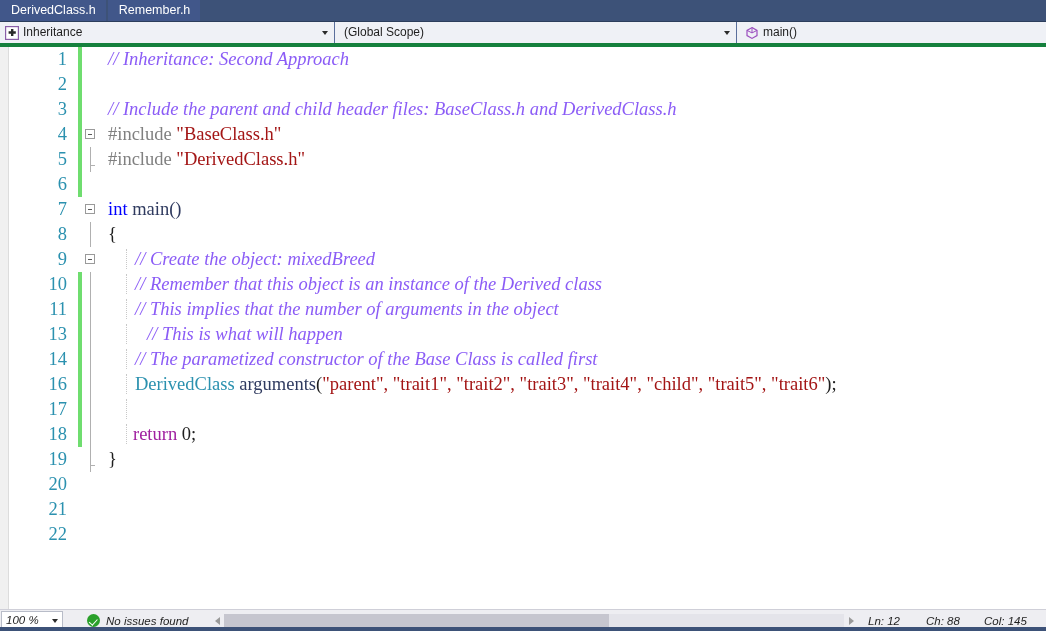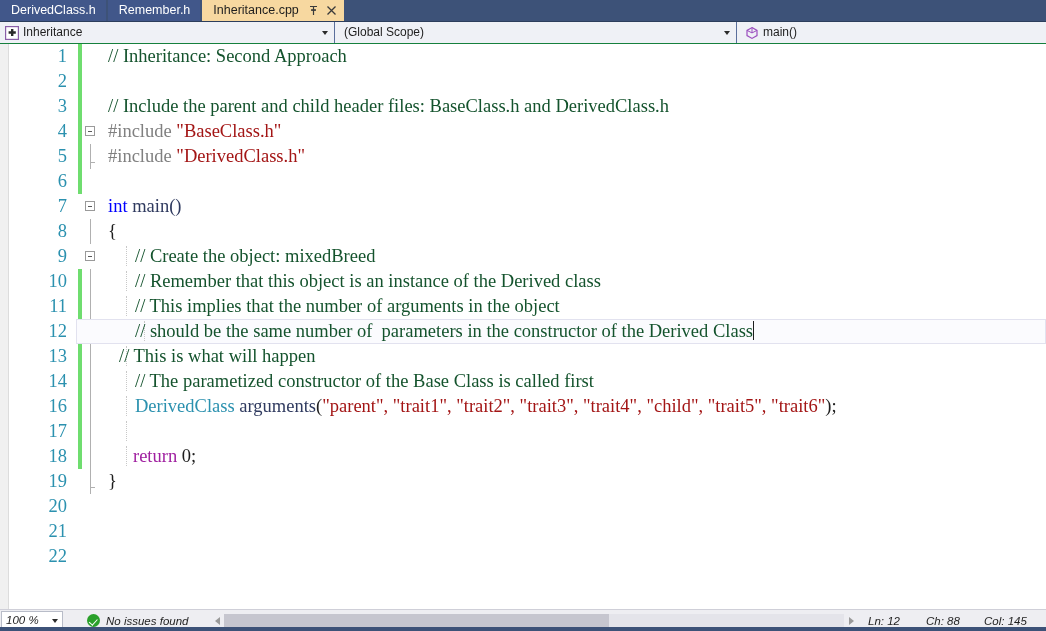--- a/index.html
+++ b/index.html
@@ -53,21 +53,21 @@
   }
   .tab .close-icon { margin-left: 5px; margin-right: 2px; }
   .tabbar-filler { flex: 1 1 auto; background: #3d5278; }
 
   
   .navbar {
     height: 21px;
     display: flex;
     flex: 0 0 auto;
     background: #eff1f6;
-    border-bottom: 1px solid #15803d;
+    border-bottom: 4px solid #15803d;
   }
   .combo {
     display: flex;
     align-items: center;
     height: 21px;
     background: #eff1f6;
     border-right: 1px solid #5a6f9c;
     font-size: 12px;
     color: #1e1e1e;
     cursor: pointer;
@@ -212,21 +212,21 @@
     position: absolute;
     left: -26px; right: 0; top: 0; bottom: 0;
     border: 1px solid #e2e2ef;
     background: #fbfbfe;
     pointer-events: none;
     z-index: 0;
   }
   .code-text > span { position: relative; z-index: 1; }
 
   
-  .c-comment  { color: #14532d; }
+  .c-comment  { color: #8b5cf6; font-style: italic; }
   .c-string   { color: #a31515; }
   .c-preproc  { color: #808080; }
   .c-keyword  { color: #0000ff; }
   .c-ctrl     { color: #a020a0; }
   .c-type     { color: #2b91af; }
   .c-ident    { color: #2f3a5f; }
   .c-plain    { color: #1e1e1e; }
   .c-num      { color: #1e1e1e; }
 
   .caret {
@@ -361,34 +361,20 @@
 <body>
 
 <div id="app">
 
   <div class="tabbar">
     <div class="tab">
       <span class="tab-label">DerivedClass.h</span>
     </div>
     <div class="tab">
       <span class="tab-label">Remember.h</span>
-    </div>
-    <div class="tab active">
-      <span class="tab-label">Inheritance.cpp</span>
-      <span class="pin-icon">
-        <svg width="13" height="13" viewBox="0 0 13 13" aria-hidden="true">
-          <path d="M3 2.5 H10 M6.5 2.5 V6 M4 6 H9 M6.5 6 V11" stroke="#3a3a3a" stroke-width="1.2" fill="none"></path>
-          <rect x="4.2" y="5.4" width="4.6" height="1.4" fill="#3a3a3a"></rect>
-        </svg>
-      </span>
-      <span class="close-icon">
-        <svg width="11" height="11" viewBox="0 0 11 11" aria-hidden="true">
-          <path d="M1.5 1.5 L9.5 9.5 M9.5 1.5 L1.5 9.5" stroke="#3a3a3a" stroke-width="1.3" fill="none"></path>
-        </svg>
-      </span>
     </div>
     <div class="tabbar-filler"></div>
   </div>
 
   <div class="navbar">
 
     <div class="combo c1">
       <span class="combo-icon">
         <svg width="14" height="14" viewBox="0 0 14 14" aria-hidden="true">
           <rect x="0.6" y="0.6" width="12.8" height="12.8" fill="#ffffff" stroke="#8a5ea8" stroke-width="1.2"></rect>
@@ -507,36 +493,28 @@
 
       <div class="code-row">
         <span class="ln">11</span>
         <span class="changebar mod"></span>
         <span class="gutter">
           <span class="foldline"></span>
         </span>
         <span class="code-text"><span class="indent-guide" style="left:18px"></span><span class="c-comment" style="margin-left:26px">// This implies that the number of arguments in the object</span></span>
       </div>
 
-      <div class="code-row current">
-        <span class="ln">12</span>
-        <span class="changebar mod"></span>
-        <span class="gutter">
-          <span class="foldline"></span>
-        </span>
-        <span class="code-text"><span class="indent-guide" style="left:18px"></span><span class="c-comment" style="margin-left:26px">// should be the same number of  parameters in the constructor of the Derived Class</span><span class="caret"></span></span>
-      </div>
 
       <div class="code-row">
         <span class="ln">13</span>
         <span class="changebar mod"></span>
         <span class="gutter">
           <span class="foldline"></span>
         </span>
-        <span class="code-text"><span class="indent-guide" style="left:18px"></span><span class="c-comment" style="margin-left:10px">// This is what will happen</span></span>
+        <span class="code-text"><span class="indent-guide" style="left:18px"></span><span class="c-comment" style="margin-left:38px">// This is what will happen</span></span>
       </div>
 
       <div class="code-row">
         <span class="ln">14</span>
         <span class="changebar mod"></span>
         <span class="gutter">
           <span class="foldline"></span>
         </span>
         <span class="code-text"><span class="indent-guide" style="left:18px"></span><span class="c-comment" style="margin-left:26px">// The parametized constructor of the Base Class is called first</span></span>
       </div>

